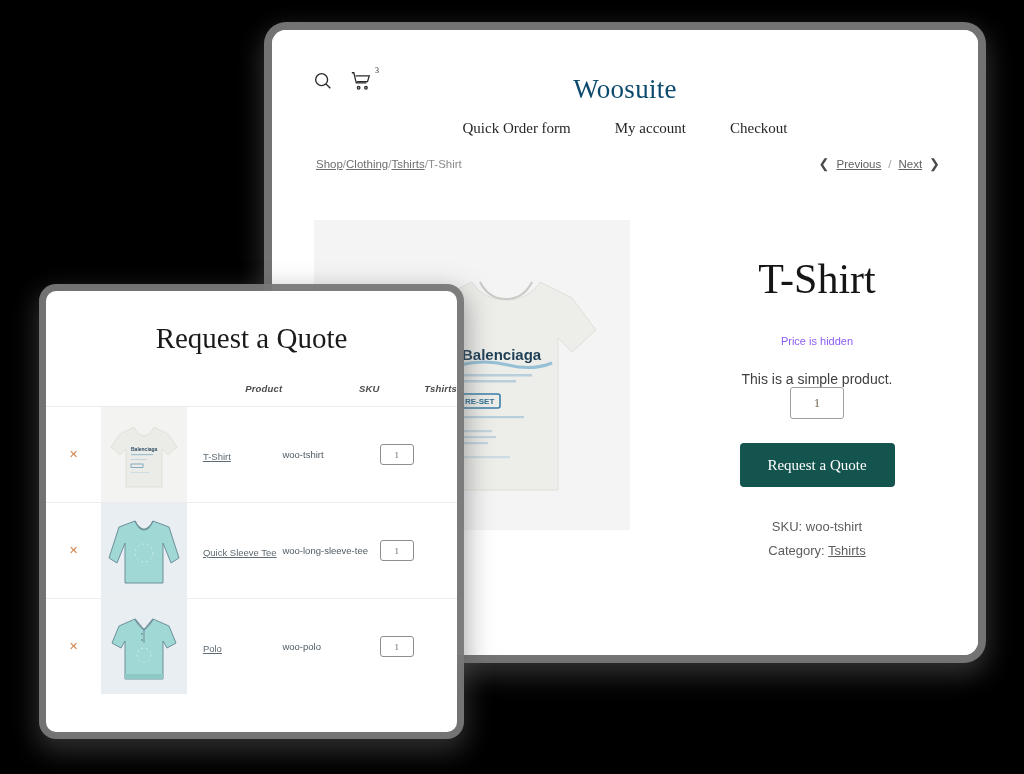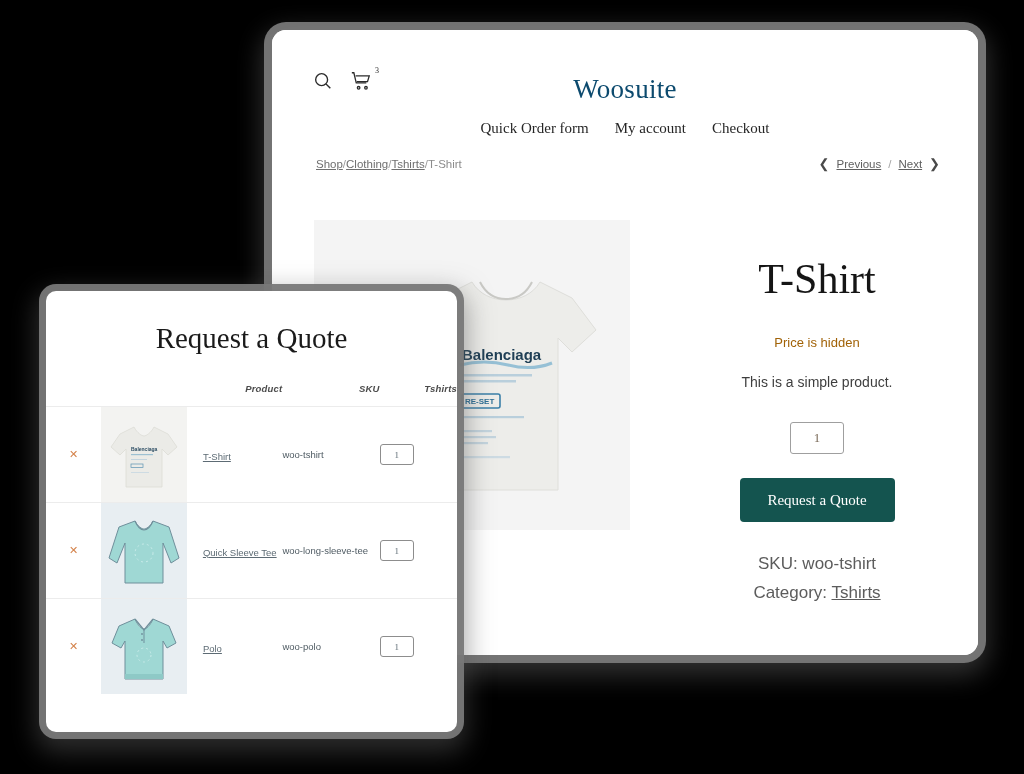--- a/index.html
+++ b/index.html
@@ -67,21 +67,21 @@
     font-size: 8px;
     color: #2b2b2b;
     font-family: "Liberation Serif", serif;
   }
   .main-nav {
     position: absolute;
     left: 0; right: 0;
     top: 90px;
     display: flex;
     justify-content: center;
-    gap: 26px;
+    gap: 44px;
     font-family: "Liberation Serif", serif;
     font-size: 15px;
     color: #262626;
   }
   .main-nav a { color: #262626; text-decoration: none; white-space: nowrap; }
 
   
   .crumb-row {
     position: absolute;
     left: 44px;
@@ -129,28 +129,27 @@
     text-align: center;
   }
   .product-title {
     font-family: "Liberation Serif", serif;
     font-size: 42px;
     color: #151515;
     margin: 0 0 32px 0;
     font-weight: 400;
   }
   .price-hidden {
-    font-size: 13px;
-    color: #a16207;
+    font-size: 11px;
+    color: #8b5cf6;
     margin-bottom: 24px;
   }
   .short-desc {
     font-size: 14px;
     color: #3e3e3e;
-    margin-bottom: 32px;
   }
   .qty-box {
     width: 54px;
     height: 32px;
     border: 1px solid #9f9f9f;
     border-radius: 3px;
     margin: 0 auto 24px auto;
     display: flex;
     align-items: center;
     justify-content: center;
@@ -167,21 +166,21 @@
     margin: 0 auto 32px auto;
     background: #14544f;
     color: #ffffff;
     border: none;
     border-radius: 4px;
     font-family: "Liberation Serif", serif;
     font-size: 15px;
     cursor: pointer;
   }
   .meta-line {
-    font-size: 17px;
+    font-size: 13px;
     color: #5c5c5c;
     margin-bottom: 9px;
   }
   .meta-line a { color: #5c5c5c; text-decoration: underline; }
 
   
   #quote-panel {
     position: absolute;
     left: 46px;
     top: 291px;

